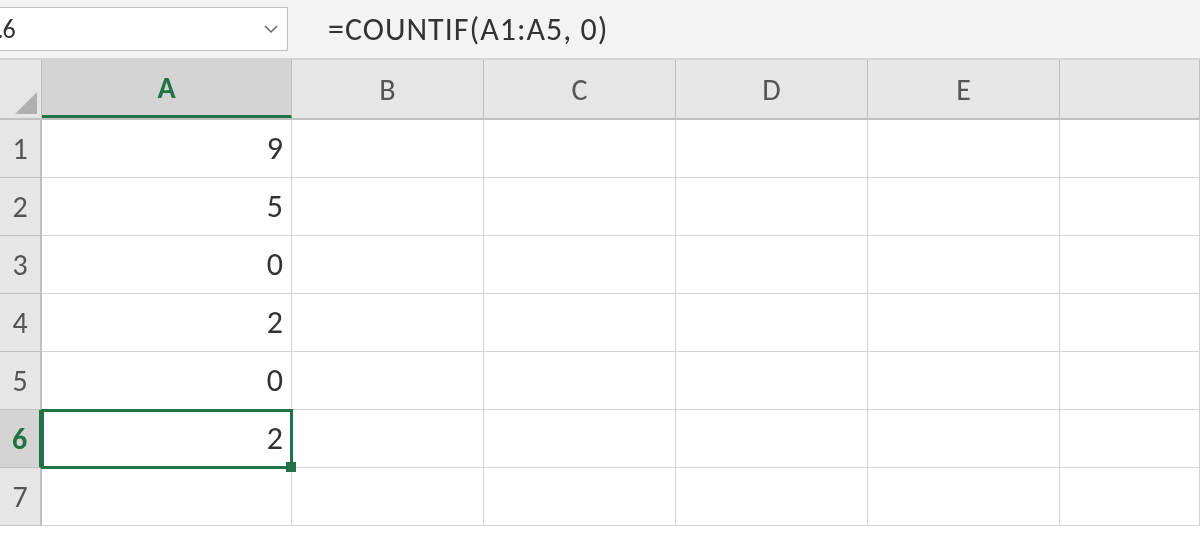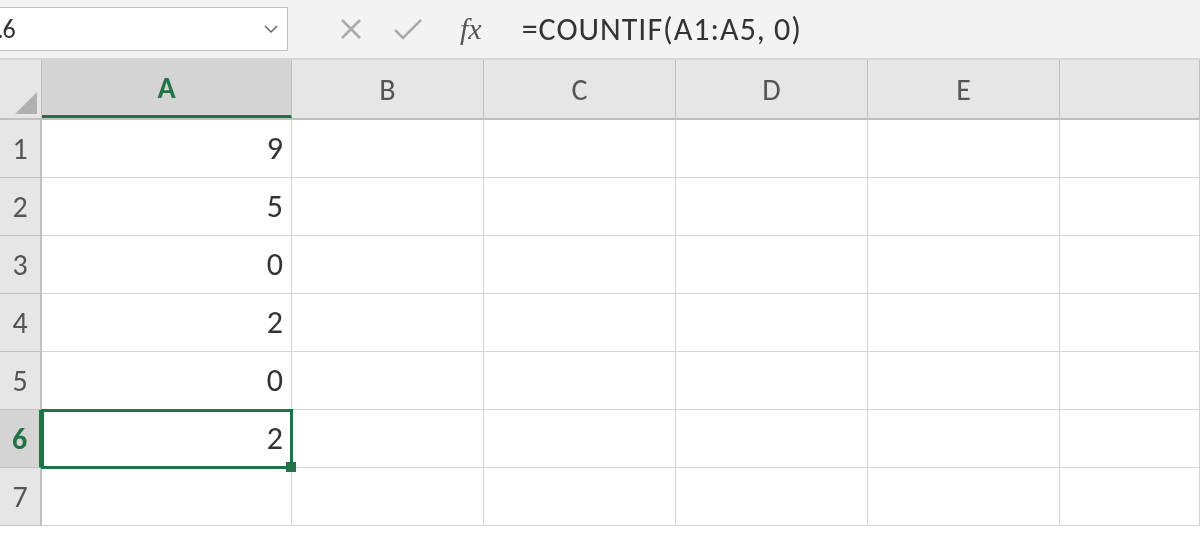--- a/index.html
+++ b/index.html
@@ -190,33 +190,20 @@
 
 <div class="formula-bar-area">
   <div class="name-box">
     <span class="name-box-text">.6</span>
     <span class="name-box-dropdown">
       <svg viewBox="0 0 16 16">
           <path d="M2 5 L8 11 L14 5" stroke="#666" stroke-width="1.5" fill="none"></path>
         </svg>
     </span>
   </div>
-  <div class="formula-controls">
-    <span class="icon-btn">
-      <svg width="26" height="26" viewBox="0 0 26 26">
-          <path d="M4 4 L22 22 M22 4 L4 22" stroke="#aaa" stroke-width="2.5" fill="none"></path>
-        </svg>
-    </span>
-    <span class="icon-btn">
-      <svg width="32" height="26" viewBox="0 0 32 26">
-          <path d="M3 14 L11 22 L29 4" stroke="#aaa" stroke-width="2.5" fill="none"></path>
-        </svg>
-    </span>
-    <span class="fx-label">fx</span>
-  </div>
   <div class="formula-input">=COUNTIF(A1:A5, 0)</div>
 </div>
 
 <div class="sheet-container">
   <div class="corner-box">
     <svg width="22" height="22" viewBox="0 0 22 22">
         <path d="M22 0 L22 22 L0 22 Z" fill="#b0b0b0"></path>
       </svg>
   </div>
 

